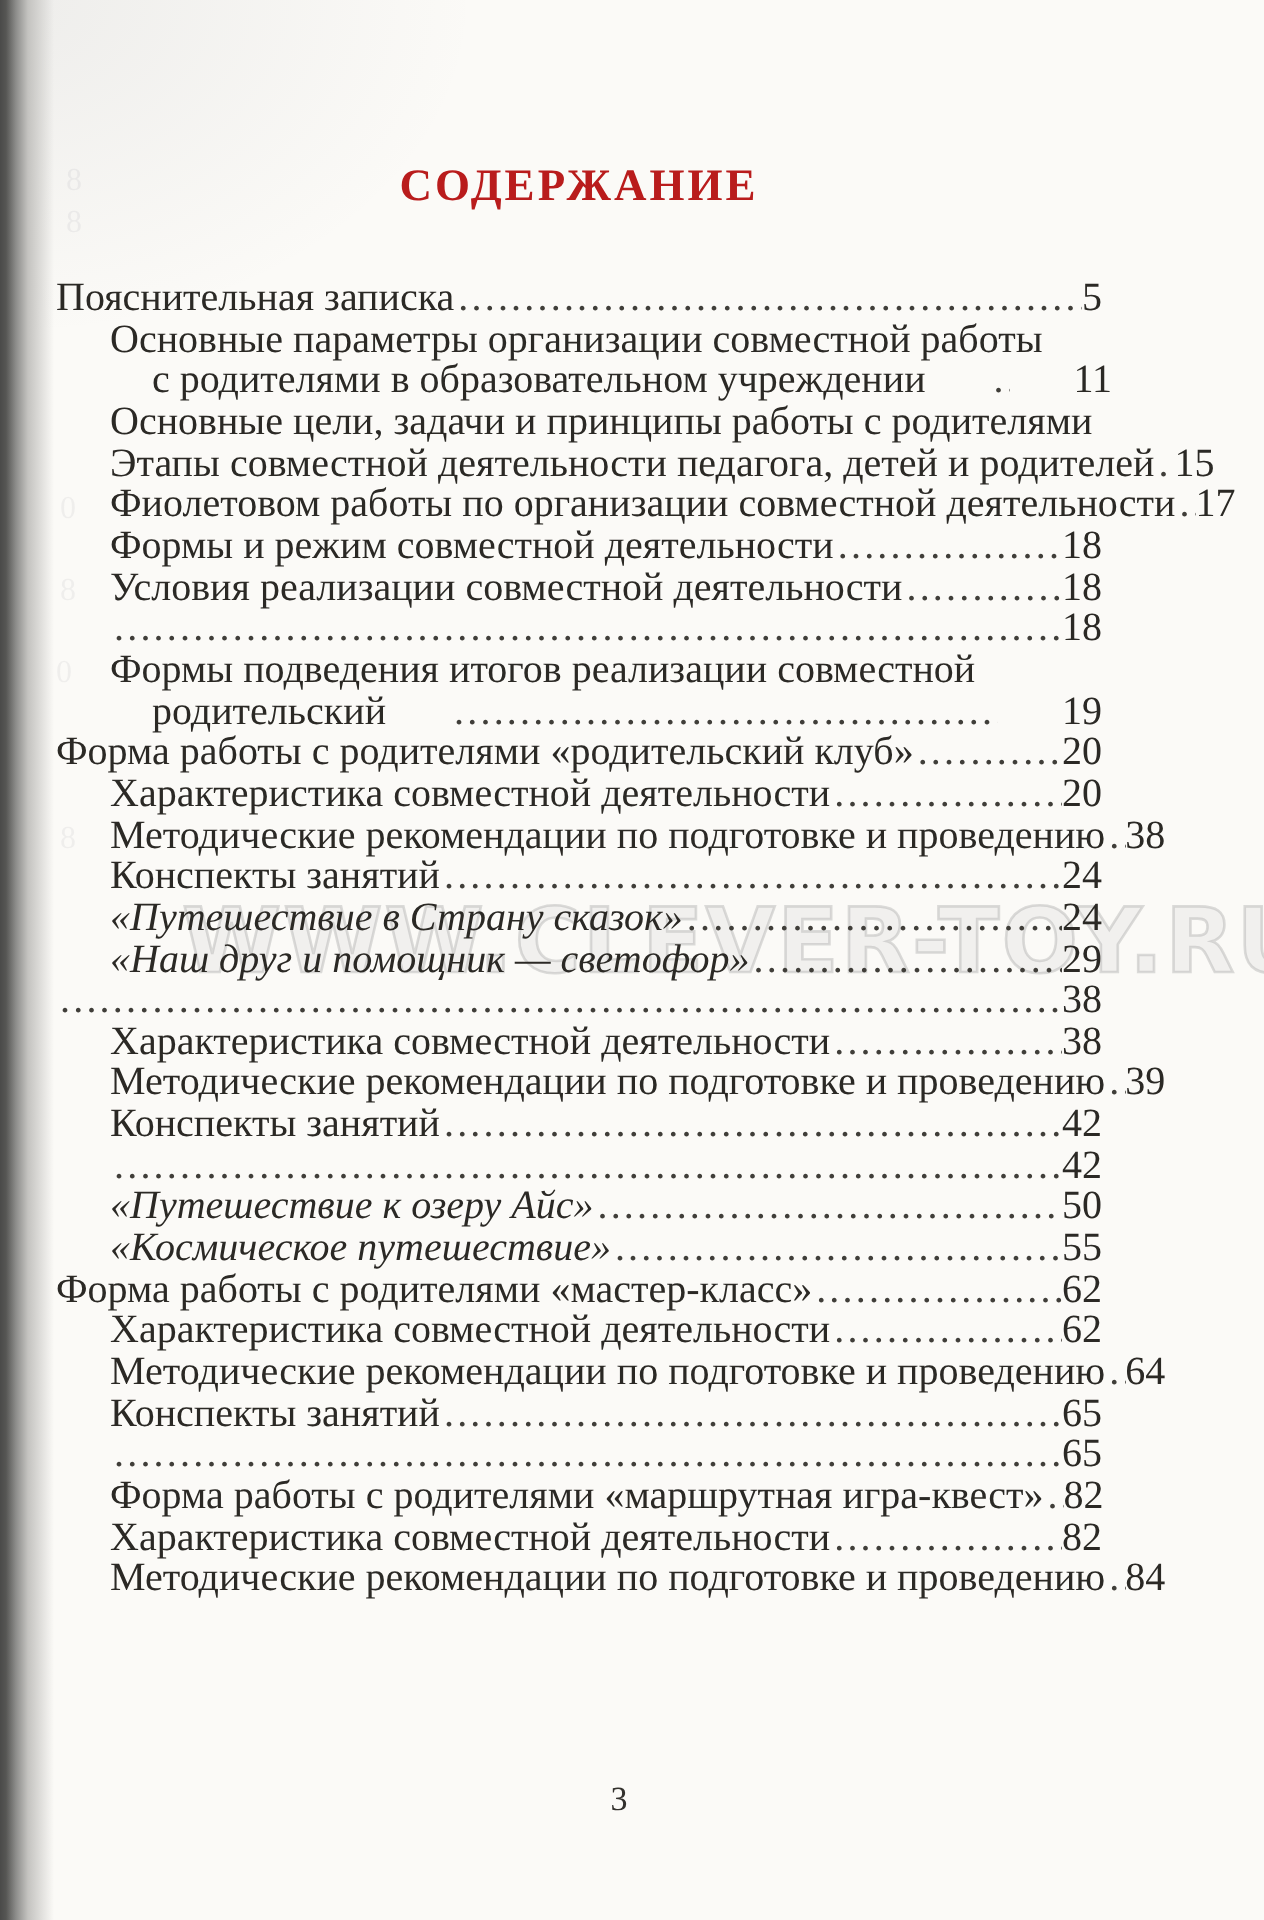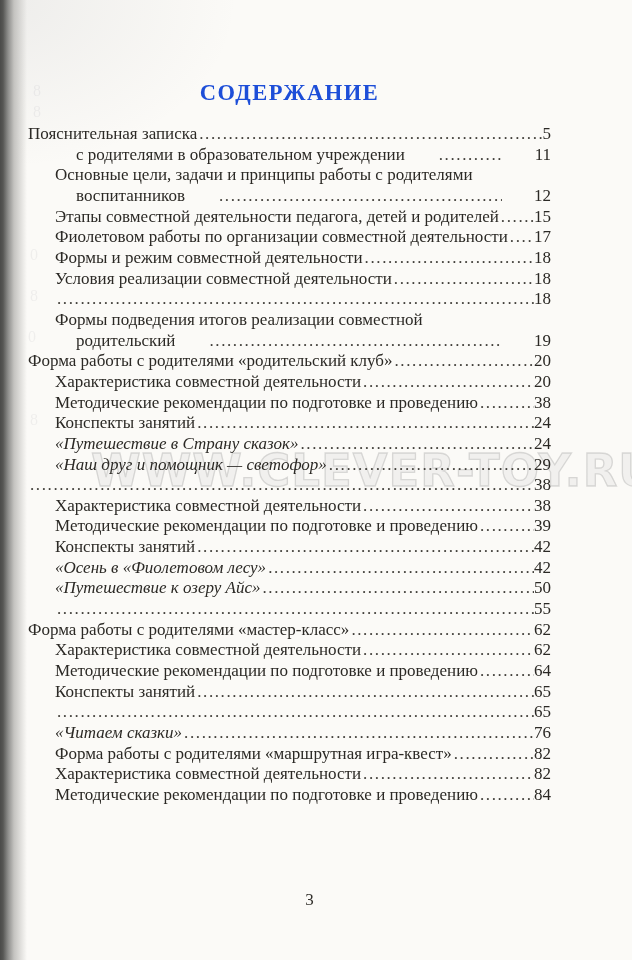--- a/index.html
+++ b/index.html
@@ -21,26 +21,26 @@
   }
   .corner-tint {
     position: absolute; left: 0; top: 0; width: 240px; height: 170px;
     background: radial-gradient(ellipse at 0% 0%, rgba(120,122,128,0.10), rgba(120,122,128,0) 70%);
     z-index: 1;
   }
   .page-title {
     position: absolute; left: 28px; top: 80px; width: 523px;
     margin: 0; text-align: center;
     font-size: 22.5px; font-weight: 600; letter-spacing: 1.5px;
-    color: #1d4ed8;
+    color: #b91c1c;
     z-index: 4;
   }
   .toc {
-    position: absolute; left: 28px; top: 124px; width: 523px;
-    font-size: 17px; line-height: 20.65px;
+    position: absolute; left: 28px; top: 139px; width: 523px;
+    font-size: 20px; line-height: 20.65px;
     z-index: 4;
     text-align: center;
   }
   .row { display: flex; align-items: baseline; }
   .ind-1 { padding-left: 27px; }
   .ind-2 { padding-left: 48px; gap: 32px; }
   .row.italic .entry-text { font-style: italic; }
   .entry-text { white-space: nowrap; }
   .dots {
     flex: 1; overflow: hidden; white-space: nowrap;
@@ -81,33 +81,31 @@
 <div class="watermark">WWW.CLEVER-TOY.RU</div>
 
 <h1 class="page-title">СОДЕРЖАНИЕ</h1>
 
 <div class="toc">
     <div class="row ind-0">
       <span class="entry-text">Пояснительная записка</span>
       <span class="dots"></span>
       <span class="pg">5</span>
     </div>
+    <div class="row ind-1">
+      <span class="entry-text">Основные параметры организации совместной работы</span>
+    </div>
     <div class="row ind-2">
       <span class="entry-text">с родителями в образовательном учреждении</span>
       <span class="dots"></span>
       <span class="pg">11</span>
     </div>
     <div class="row ind-1">
       <span class="entry-text">Основные цели, задачи и принципы работы с родителями</span>
     </div>
-    <div class="row ind-2">
-      <span class="entry-text">воспитанников</span>
-      <span class="dots"></span>
-      <span class="pg">12</span>
-    </div>
     <div class="row ind-1">
       <span class="entry-text">Этапы совместной деятельности педагога, детей и родителей</span>
       <span class="dots"></span>
       <span class="pg">15</span>
     </div>
     <div class="row ind-1">
       <span class="entry-text">Фиолетовом работы по организации совместной деятельности</span>
       <span class="dots"></span>
       <span class="pg">17</span>
     </div>
@@ -176,30 +174,30 @@
       <span class="entry-text">Методические рекомендации по подготовке и проведению</span>
       <span class="dots"></span>
       <span class="pg">39</span>
     </div>
     <div class="row ind-1">
       <span class="entry-text">Конспекты занятий</span>
       <span class="dots"></span>
       <span class="pg">42</span>
     </div>
     <div class="row ind-1 italic">
-      <span class="entry-text">«Осень в «Фиолетовом лесу»</span>
       <span class="dots"></span>
       <span class="pg">42</span>
     </div>
     <div class="row ind-1 italic">
       <span class="entry-text">«Путешествие к озеру Айс»</span>
       <span class="dots"></span>
       <span class="pg">50</span>
     </div>
     <div class="row ind-1 italic">
+      <span class="entry-text">«Космическое путешествие»</span>
       <span class="dots"></span>
       <span class="pg">55</span>
     </div>
     <div class="row ind-0">
       <span class="entry-text">Форма работы с родителями «мастер-класс»</span>
       <span class="dots"></span>
       <span class="pg">62</span>
     </div>
     <div class="row ind-1">
       <span class="entry-text">Характеристика совместной деятельности</span>
@@ -212,25 +210,20 @@
       <span class="pg">64</span>
     </div>
     <div class="row ind-1">
       <span class="entry-text">Конспекты занятий</span>
       <span class="dots"></span>
       <span class="pg">65</span>
     </div>
     <div class="row ind-1 italic">
       <span class="dots"></span>
       <span class="pg">65</span>
-    </div>
-    <div class="row ind-1 italic">
-      <span class="entry-text">«Читаем сказки»</span>
-      <span class="dots"></span>
-      <span class="pg">76</span>
     </div>
     <div class="row ind-1">
       <span class="entry-text">Форма работы с родителями «маршрутная игра-квест»</span>
       <span class="dots"></span>
       <span class="pg">82</span>
     </div>
     <div class="row ind-1">
       <span class="entry-text">Характеристика совместной деятельности</span>
       <span class="dots"></span>
       <span class="pg">82</span>

